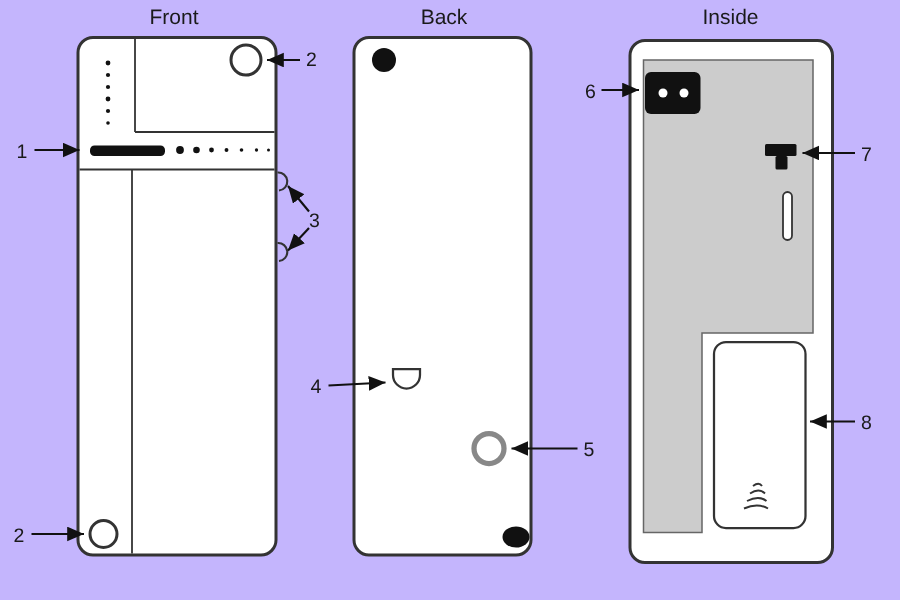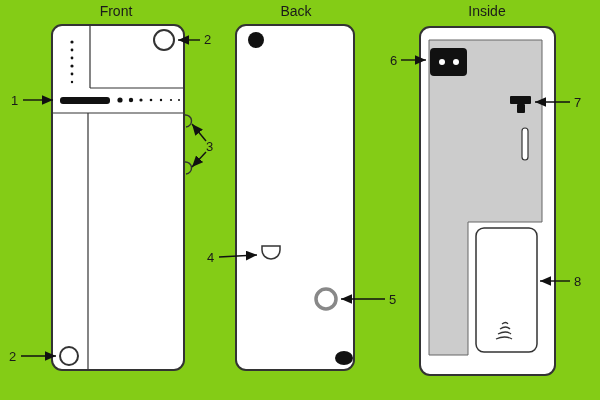--- a/index.html
+++ b/index.html
@@ -4,21 +4,21 @@
 <style>
   html, body { margin: 0; padding: 0; }
   body {
     background: #e9e9e9;
     font-family: "Liberation Sans", sans-serif;
   }
   .stage {
     position: relative;
     width: 600px;
     height: 400px;
-    background: #84cc16;
+    background: #c4b5fd;
     overflow: hidden;
   }
   svg { display: block; }
   text { fill: #1a1a1a; }
   .panel-title { font-size: 14px; }
   .callout-num { font-size: 13px; }
 </style>
 </head>
 <body>
 

